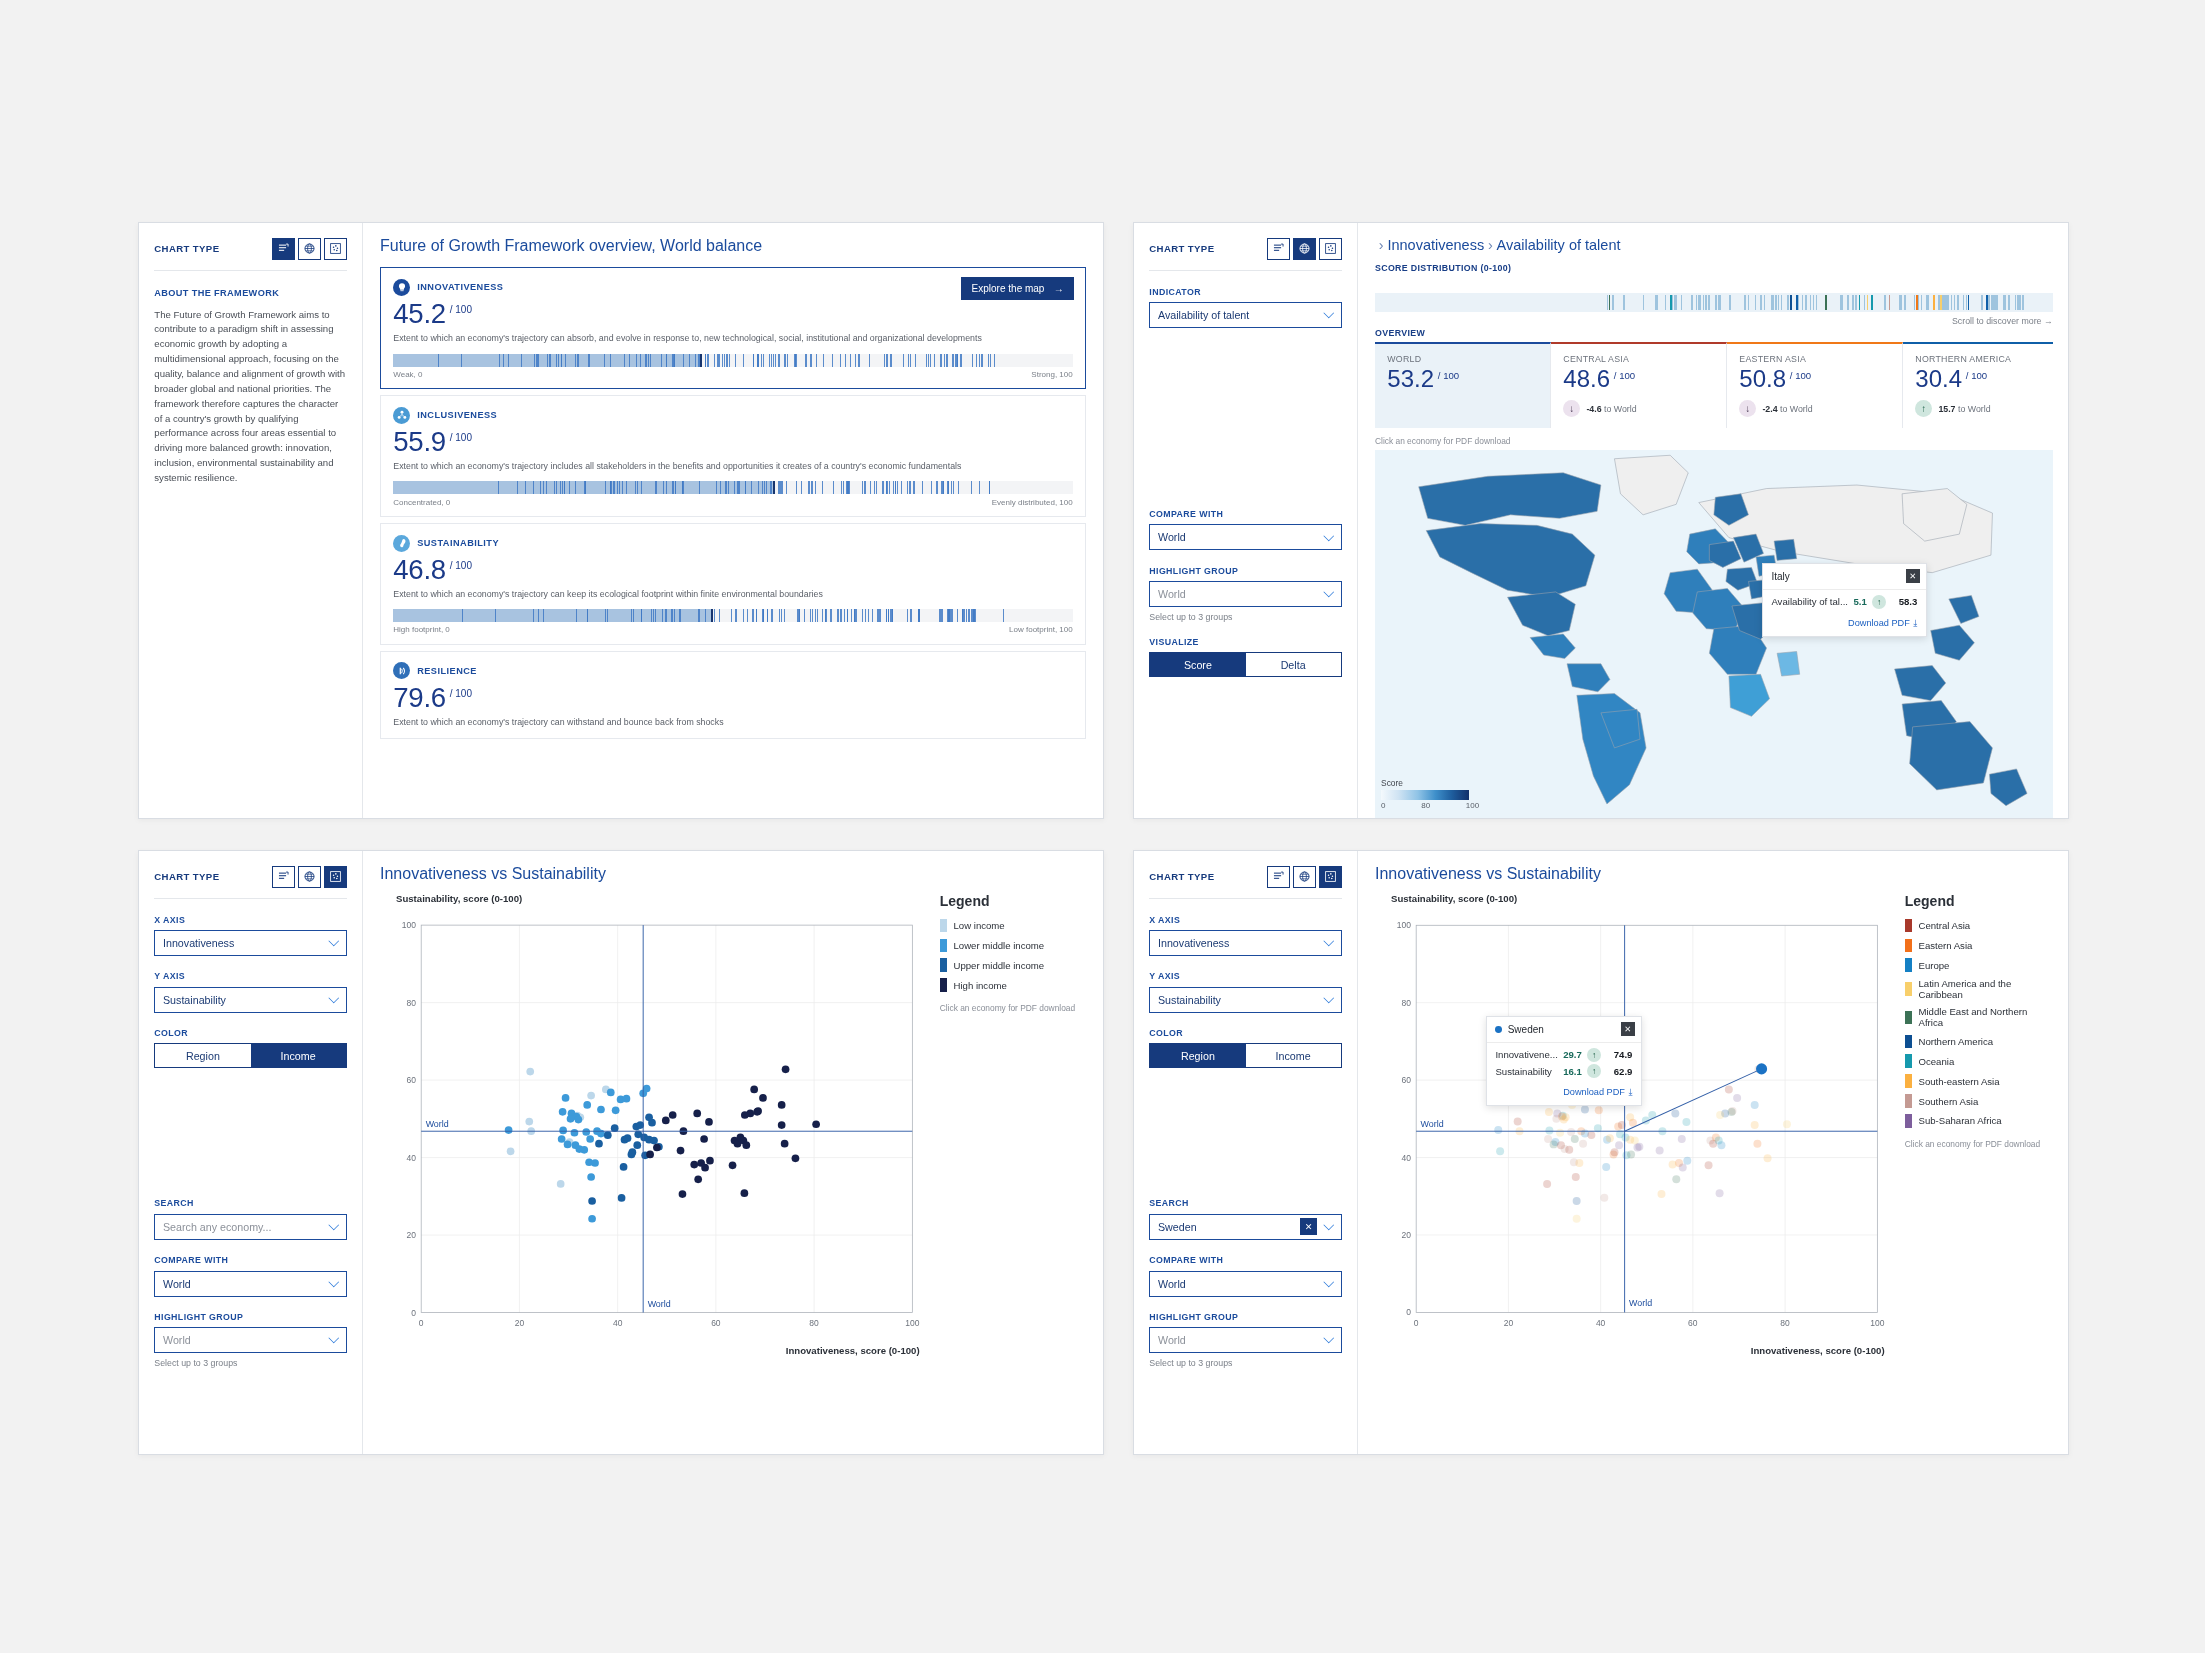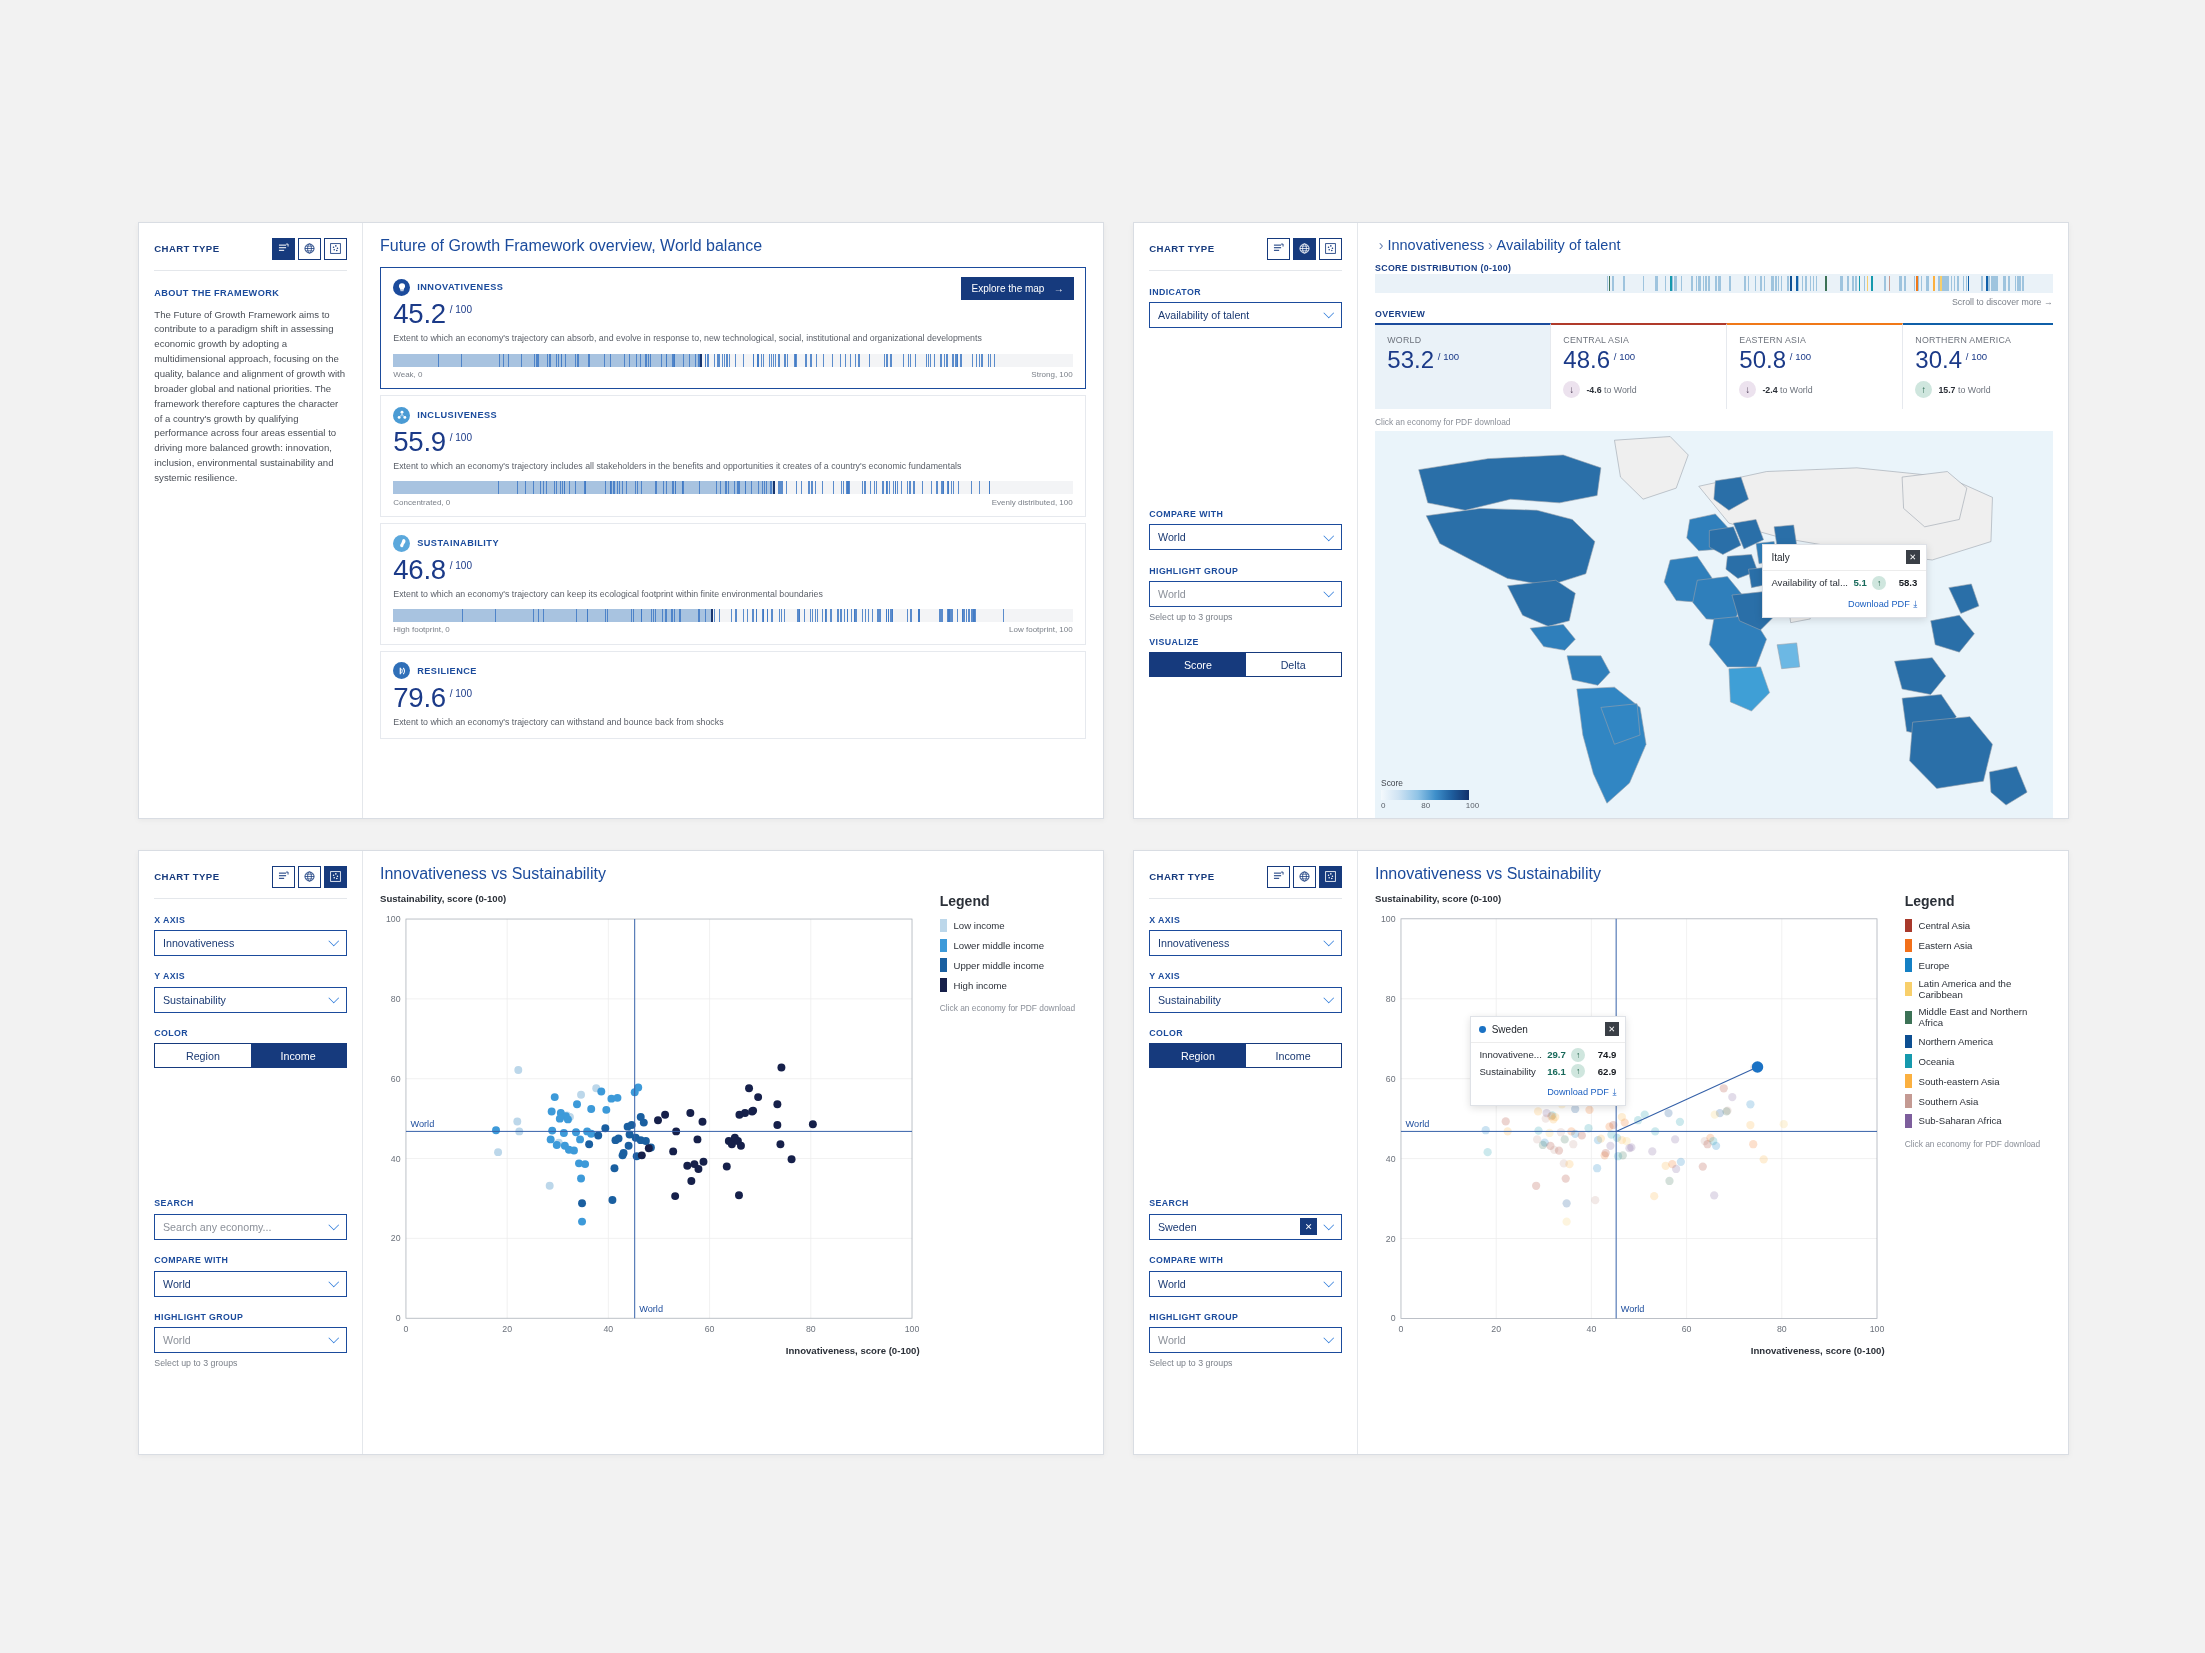--- a/index.html
+++ b/index.html
@@ -131,21 +131,21 @@
     background: #163a7d; color: #fff; font-size: 10px;
     padding: 6.1px 10.7px; display: flex; align-items: center; gap: 9.2px; cursor: pointer;
   }
 
   
   .map-main { flex: 1; padding: 13.8px 15.3px 0 17px; min-width: 0; display: flex; flex-direction: column; }
   .crumb { font-size: 14.5px; color: #1b4b9c; margin-bottom: 10.7px; white-space: nowrap; }
   .crumb .sep { color: #6e87b5; margin: 0 3.8px; }
   .sd-label {
     font-size: 8.8px; font-weight: bold; letter-spacing: .04em;
-    color: #173d86; text-transform: uppercase; margin-bottom: 1px;
+    color: #173d86; text-transform: uppercase; margin-bottom: 20px;
   }
   .sd-strip { position: relative; height: 18.4px; background: #eaf2f8; width: 100%; overflow: hidden; }
   .sd-strip i { position: absolute; top: 1.5px; bottom: 1.5px; width: 1.5px; }
   .scroll-more { text-align: right; font-size: 8.8px; color: #7b8089; margin: 3.8px 0 2.3px 0; }
   .ov-label {
     font-size: 8.8px; font-weight: bold; letter-spacing: .04em;
     color: #173d86; text-transform: uppercase; margin-bottom: 3.8px;
   }
   .stat-row { display: flex; gap: 0; overflow: hidden; }
   .stat-card {
@@ -202,21 +202,21 @@
     display: flex; align-items: center; justify-content: center; font-size: 8.4px;
   }
   .tt-row .v { color: #15191f; font-weight: bold; min-width: 26px; text-align: right; }
   .tt-foot { text-align: right; padding: 1.5px 8.4px 6.9px 8.4px; }
   .tt-foot span { font-size: 9.2px; color: #1b5fc0; cursor: pointer; }
 
   
   .sc-main { flex: 1; padding: 13.8px 15.3px 0 17px; min-width: 0; display: flex; flex-direction: column; }
   .sc-title { font-size: 16px; color: #1b4b9c; margin-bottom: 10.7px; font-weight: normal; }
   .sc-body { display: flex; flex: 1; min-height: 0; }
-  .sc-plotwrap { flex: 1; min-width: 0; position: relative; }
+  .sc-plotwrap { flex: 1; min-width: 0; position: relative; margin-left: 16px; }
   .axis-title-y { font-size: 9.6px; font-weight: bold; color: #2b3038; margin-bottom: 4.6px; }
   .axis-title-x {
     font-size: 9.6px; font-weight: bold; color: #2b3038;
     text-align: right; margin-top: 3.1px; padding-right: 3.1px;
   }
   .plot { position: relative; width: 100%; height: 433px; }
   .plot svg { position: absolute; left: 0; top: 0; width: 100%; height: 100%; }
   .sc-legend { flex: 0 0 165px; padding-left: 17px; }
   .lg-title { font-size: 14px; font-weight: bold; color: #2b3038; margin-bottom: 9.2px; }
   .lg-item { display: flex; align-items: center; gap: 6.9px; margin-bottom: 6.1px; }

